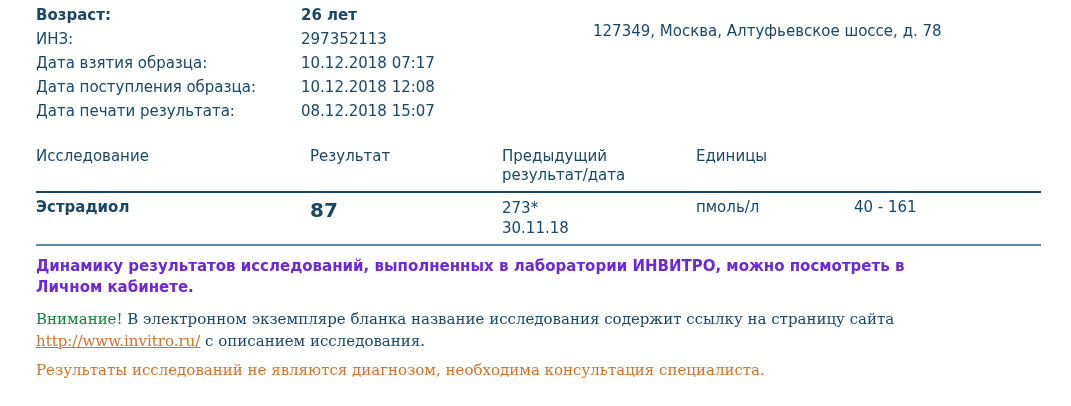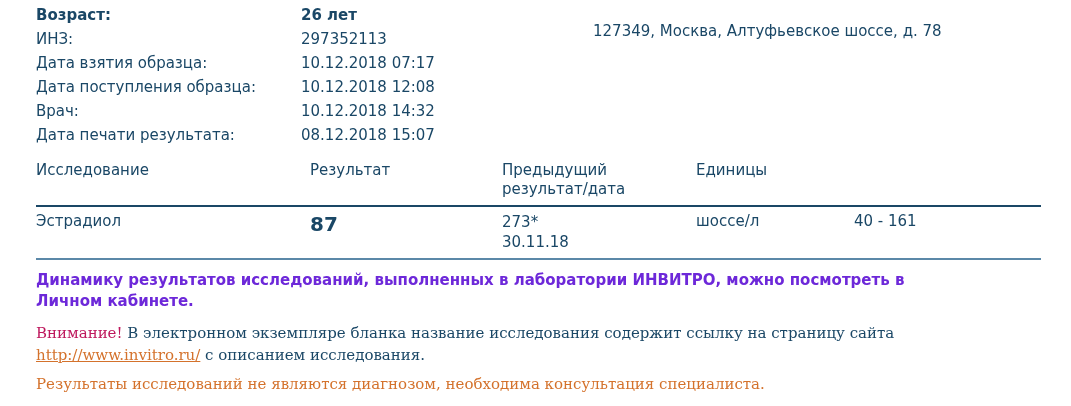--- a/index.html
+++ b/index.html
@@ -50,21 +50,21 @@
     position: absolute;
     left: 593px;
     top: 18px;
     font-size: 15px;
     white-space: nowrap;
     color: #1a4766;
   }
 
   
   .table {
-    margin-top: 11px;
+    margin-top: 21px;
     padding-left: 36px;
     padding-right: 30px;
   }
   .thead {
     display: flex;
     font-size: 15px;
     color: #1a4766;
     padding-bottom: 6px;
   }
   .th {
@@ -86,20 +86,21 @@
     background: #5b88a8;
   }
   .trow {
     display: flex;
     font-size: 15px;
     padding: 5px 0 6px 0;
     color: #1a4766;
   }
   .test-name {
     color: #1a4766;
+    font-weight: bold;
   }
   .result-val {
     font-weight: bold;
     font-size: 20px;
   }
   .prev-val {
     line-height: 1.35;
   }
 
   
@@ -116,21 +117,21 @@
     max-width: 1000px;
   }
   .note-warn {
     margin-top: 12px;
     font-size: 15px;
     color: #1a4766;
     line-height: 1.45;
     font-family: "DejaVu Serif", serif;
   }
   .warn-word {
-    color: #be185d;
+    color: #15803d;
   }
   .link {
     color: #d4722c;
     text-decoration: underline;
   }
   .note-disclaimer {
     margin-top: 8px;
     font-size: 15px;
     color: #d4722c;
     font-family: "DejaVu Serif", serif;
@@ -158,24 +159,20 @@
     <div class="info-row">
       <div class="info-label">Дата взятия образца:</div>
       <div class="info-value">10.12.2018 07:17</div>
     </div>
 
     <div class="info-row">
       <div class="info-label">Дата поступления образца:</div>
       <div class="info-value">10.12.2018 12:08</div>
     </div>
 
-    <div class="info-row">
-      <div class="info-label">Врач:</div>
-      <div class="info-value">10.12.2018 14:32</div>
-    </div>
 
     <div class="info-row">
       <div class="info-label">Дата печати результата:</div>
       <div class="info-value">08.12.2018 15:07</div>
     </div>
 
   </div>
 
   <div class="table">
 
@@ -191,21 +188,21 @@
 
     <div class="rule"></div>
 
     <div class="trow">
       <div class="col-test test-name">Эстрадиол</div>
       <div class="col-result result-val">87</div>
       <div class="col-prev prev-val">
         <div>273*</div>
         <div>30.11.18</div>
       </div>
-      <div class="col-units">шоссе/л</div>
+      <div class="col-units">пмоль/л</div>
       <div class="col-ref">40 - 161</div>
     </div>
 
     <div class="rule-thin"></div>
   </div>
 
   <div class="notes">
 
     <div class="note-strong">
       <div>Динамику результатов исследований, выполненных в лаборатории ИНВИТРО, можно посмотреть в</div>

